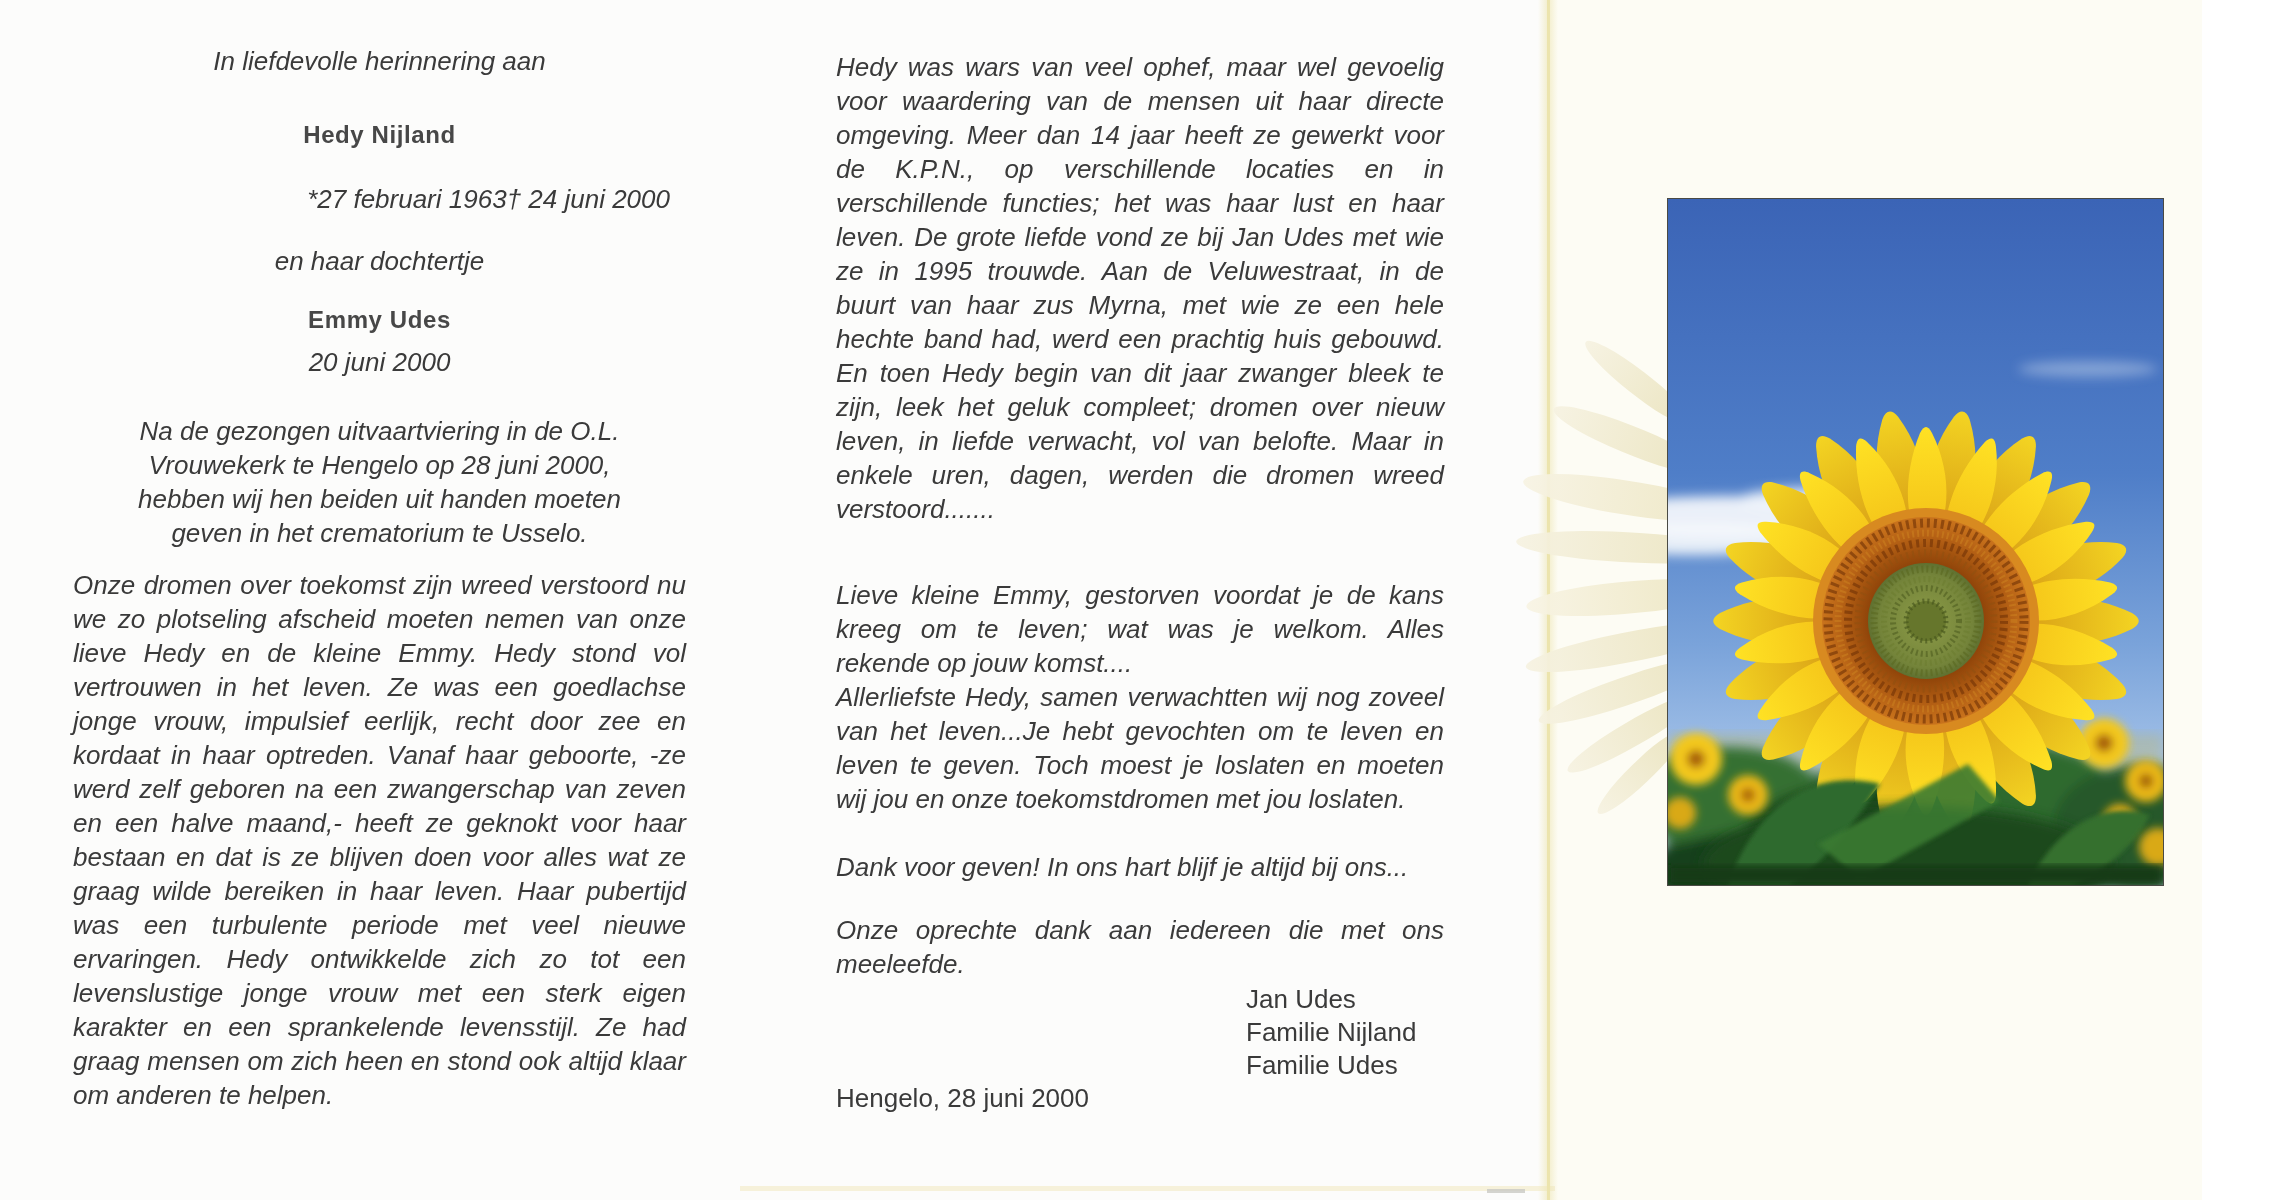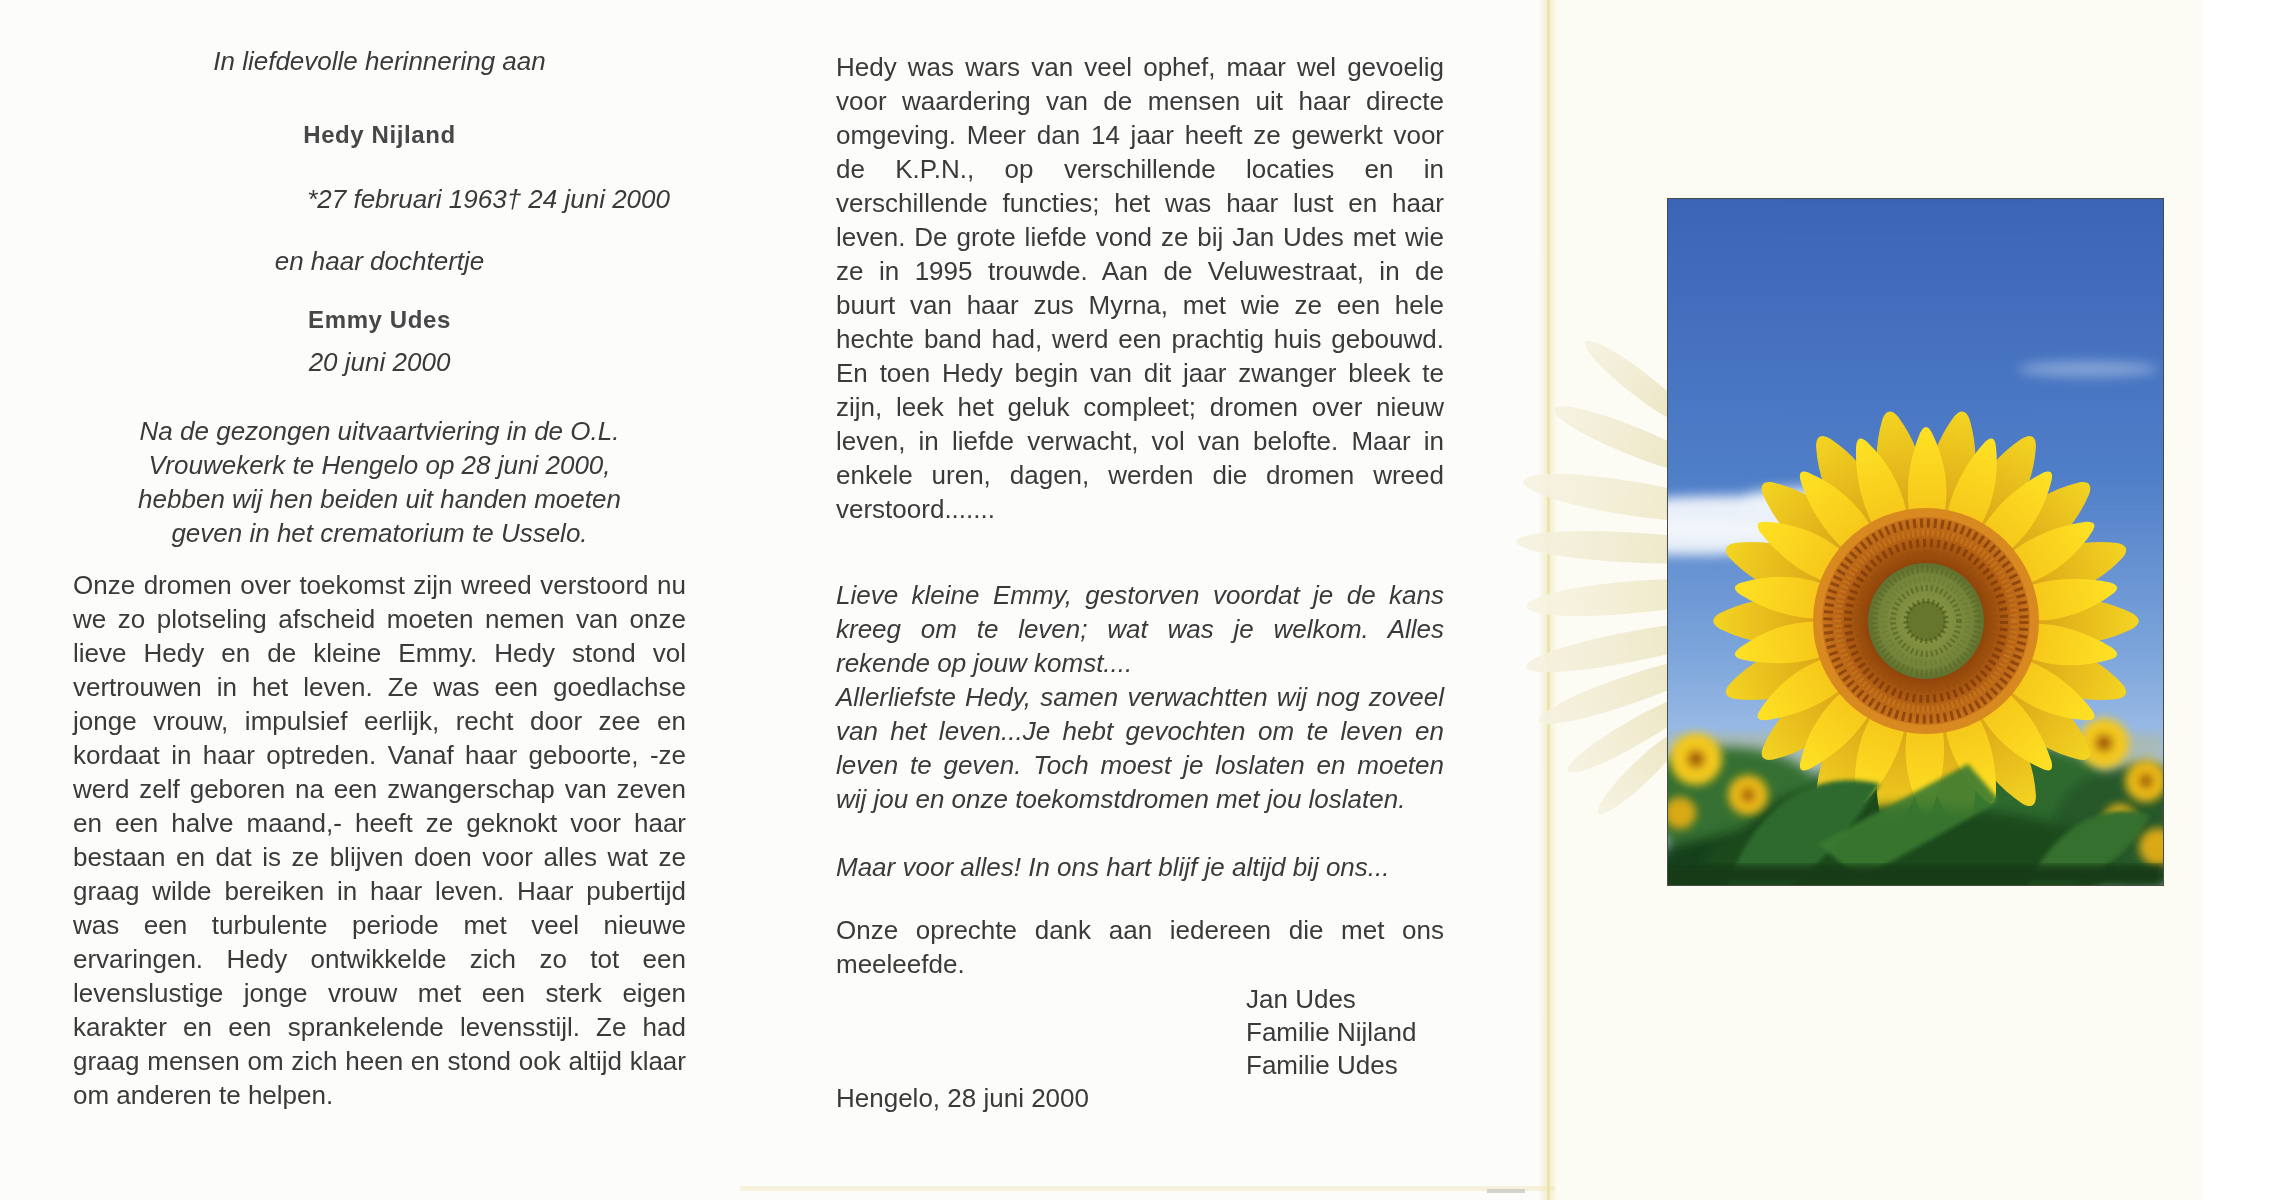--- a/index.html
+++ b/index.html
@@ -8,21 +8,21 @@
     background:#fcfcfb;
     font-family:"Liberation Sans","DejaVu Sans",sans-serif;
     color:#3a3a3a;
   }
   
   .col{position:absolute;font-size:26px;line-height:34px;}
   .col-left{left:73px;top:0;width:613px;}
   .col-mid{left:836px;top:0;width:608px;}
   .abs{position:absolute;left:0;right:0;}
   .center{text-align:center;}
-  .just{text-align:justify;}
+  .just{text-align:justify;font-style:italic;}
   .ital{font-style:italic;}
   .name{font-weight:bold;font-style:normal;font-size:24px;color:#474747;letter-spacing:.6px;}
   .dates-row{display:flex;justify-content:flex-end;padding:0 16px 0 9px;font-style:italic;}
   .sig{line-height:33px;}
   
   .right-panel{position:absolute;left:1550px;top:0;width:732px;height:1200px;background:#fdfcf4;}
   .fold-band{position:absolute;left:1538px;top:0;width:20px;height:1200px;z-index:1;
     background:linear-gradient(to right,rgba(244,238,205,0),rgba(236,228,175,.6),rgba(244,238,205,0));}
   .fold-line{position:absolute;left:1547px;top:0;width:3px;height:1200px;background:#ece4ad;z-index:1;}
   .right-edge{position:absolute;left:2266px;top:0;width:6px;height:1200px;background:#f1ebc4;opacity:.8;}
@@ -78,21 +78,21 @@
         <div>hebben wij hen beiden uit handen moeten</div>
         <div>geven in het crematorium te Usselo.</div>
       </div>
     <div class="abs just" style="top:568px;">Onze dromen over toekomst zijn wreed verstoord nu we zo plotseling afscheid moeten nemen van onze lieve Hedy en de kleine Emmy. Hedy stond vol vertrouwen in het leven. Ze was een goedlachse jonge vrouw, impulsief eerlijk, recht door zee en kordaat in haar optreden. Vanaf haar geboorte, -ze werd zelf geboren na een zwangerschap van zeven en een halve maand,- heeft ze geknokt voor haar bestaan en dat is ze blijven doen voor alles wat ze graag wilde bereiken in haar leven. Haar pubertijd was een turbulente periode met veel nieuwe ervaringen. Hedy ontwikkelde zich zo tot een levenslustige jonge vrouw met een sterk eigen karakter en een sprankelende levensstijl. Ze had graag mensen om zich heen en stond ook altijd klaar om anderen te helpen.</div>
   </div>
 
   <div class="col col-mid">
     <div class="abs just" style="top:50px;">Hedy was wars van veel ophef, maar wel gevoelig voor waardering van de mensen uit haar directe omgeving. Meer dan 14 jaar heeft ze gewerkt voor de K.P.N., op verschillende locaties en in verschillende functies; het was haar lust en haar leven. De grote liefde vond ze bij Jan Udes met wie ze in 1995 trouwde. Aan de Veluwestraat, in de buurt van haar zus Myrna, met wie ze een hele hechte band had, werd een prachtig huis gebouwd. En toen Hedy begin van dit jaar zwanger bleek te zijn, leek het geluk compleet; dromen over nieuw leven, in liefde verwacht, vol van belofte. Maar in enkele uren, dagen, werden die dromen wreed verstoord.......</div>
     <div class="abs just ital" style="top:546px;margin-top:32px;">Lieve kleine Emmy, gestorven voordat je de kans kreeg om te leven; wat was je welkom. Alles rekende op jouw komst....</div>
     <div class="abs just ital" style="top:680px;">Allerliefste Hedy, samen verwachtten wij nog zoveel van het leven...Je hebt gevochten om te leven en leven te geven. Toch moest je loslaten en moeten wij jou en onze toekomstdromen met jou loslaten.</div>
-    <div class="abs ital" style="top:850px;">Maar voor alles! In ons hart blijf je altijd bij ons...</div>
+    <div class="abs ital" style="top:850px;">Dank voor geven! In ons hart blijf je altijd bij ons...</div>
     <div class="abs just" style="top:913px;">Onze oprechte dank aan iedereen die met ons meeleefde.</div>
     <div class="abs sig" style="top:983px;left:410px;right:auto;width:240px;">
 
     <div>Jan Udes</div>
         <div>Familie Nijland</div>
         <div>Familie Udes</div>
       </div>
     <div class="abs" style="top:1081px;">Hengelo, 28 juni 2000</div>
   </div>
 

